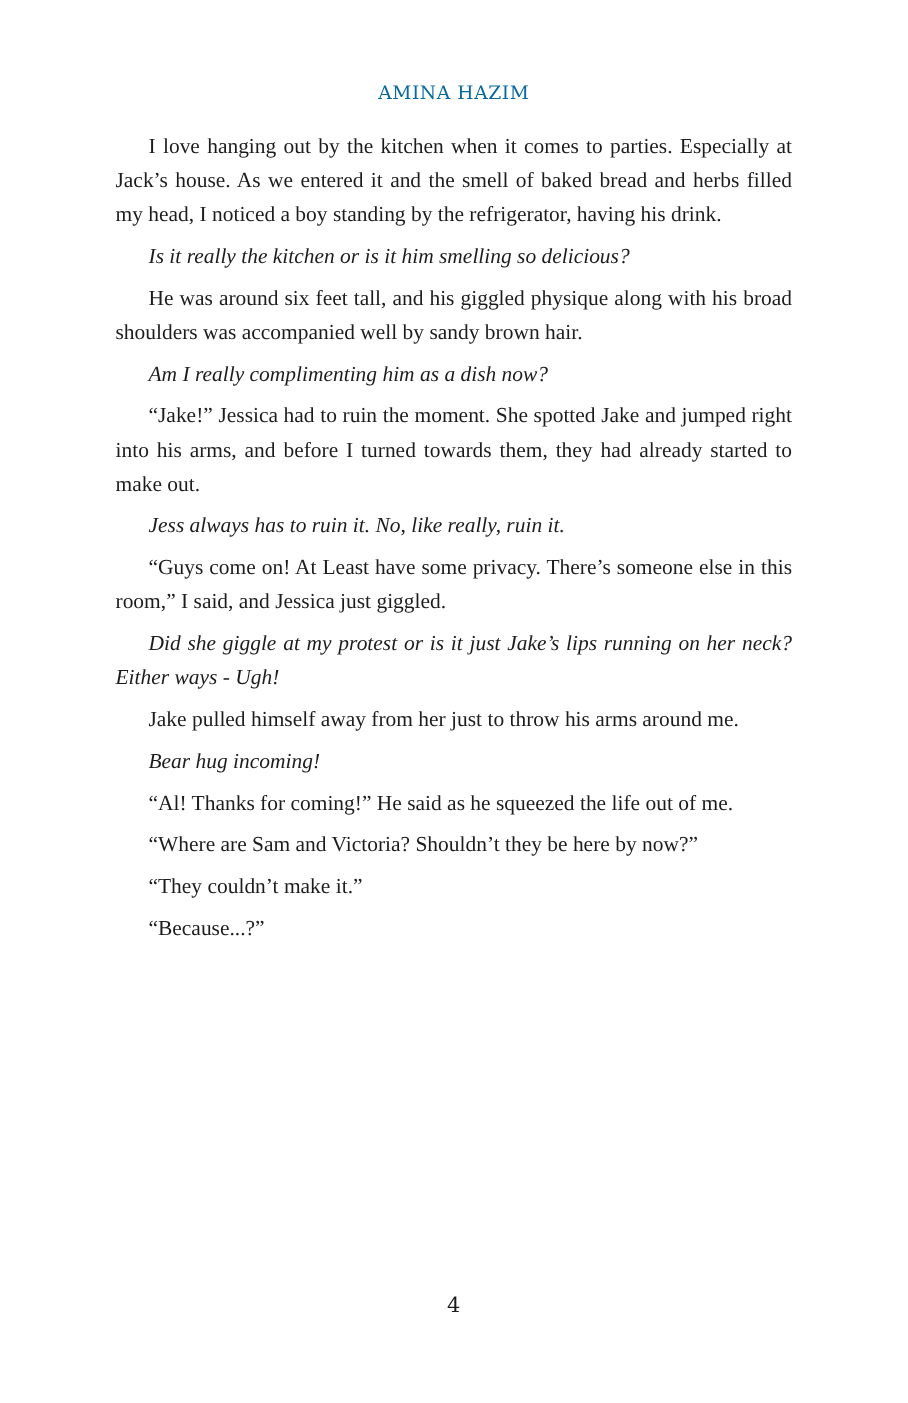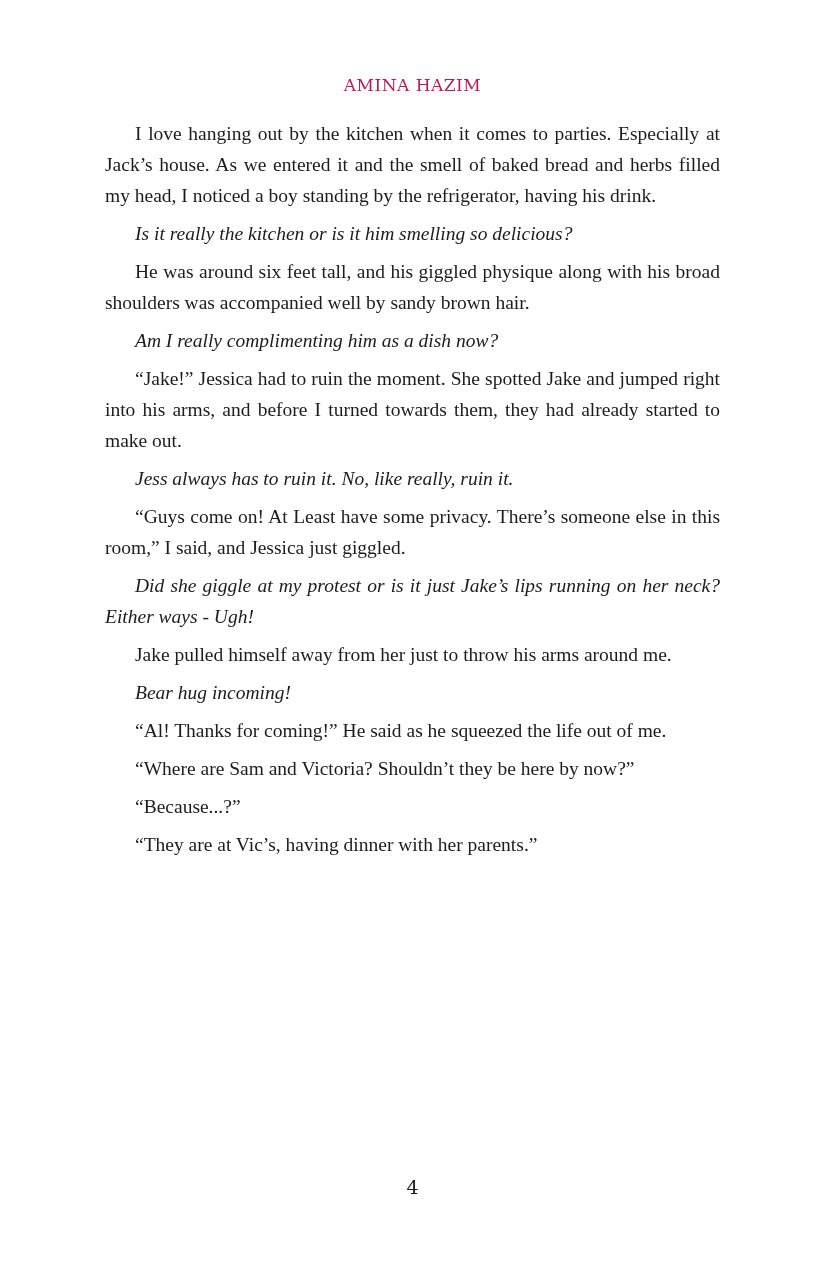--- a/index.html
+++ b/index.html
@@ -18,21 +18,21 @@
   }
   .running-head {
     position: absolute;
     top: 76px;
     left: 0;
     right: 0;
     text-align: center;
     font-size: 17px;
     line-height: 19px;
     letter-spacing: 0.5px;
-    color: #be185d;
+    color: #0369a1;
   }
   .text-block {
     position: absolute;
     top: 118px;
     left: 105px;
     width: 615px;
   }
   .para {
     margin: 0 0 7px 0;
     font-size: 19.5px;
@@ -68,19 +68,19 @@
     <p class="para">He was around six feet tall, and his giggled physique along with his broad shoulders was accompanied well by sandy brown hair.</p>
     <p class="para thought">Am I really complimenting him as a dish now?</p>
     <p class="para">“Jake!” Jessica had to ruin the moment. She spotted Jake and jumped right into his arms, and before I turned towards them, they had already started to make out.</p>
     <p class="para thought">Jess always has to ruin it. No, like really, ruin it.</p>
     <p class="para">“Guys come on! At Least have some privacy. There’s someone else in this room,” I said, and Jessica just giggled.</p>
     <p class="para thought">Did she giggle at my protest or is it just Jake’s lips running on her neck? Either ways - Ugh!</p>
     <p class="para">Jake pulled himself away from her just to throw his arms around me.</p>
     <p class="para thought">Bear hug incoming!</p>
     <p class="para">“Al! Thanks for coming!” He said as he squeezed the life out of me.</p>
     <p class="para">“Where are Sam and Victoria? Shouldn’t they be here by now?”</p>
+    <p class="para">“They couldn’t make it.”</p>
     <p class="para">“Because...?”</p>
-    <p class="para">“They are at Vic’s, having dinner with her parents.”</p>
   </div>
 
   <div class="page-number">4</div>
 
 </div>
 
 </body></html>

